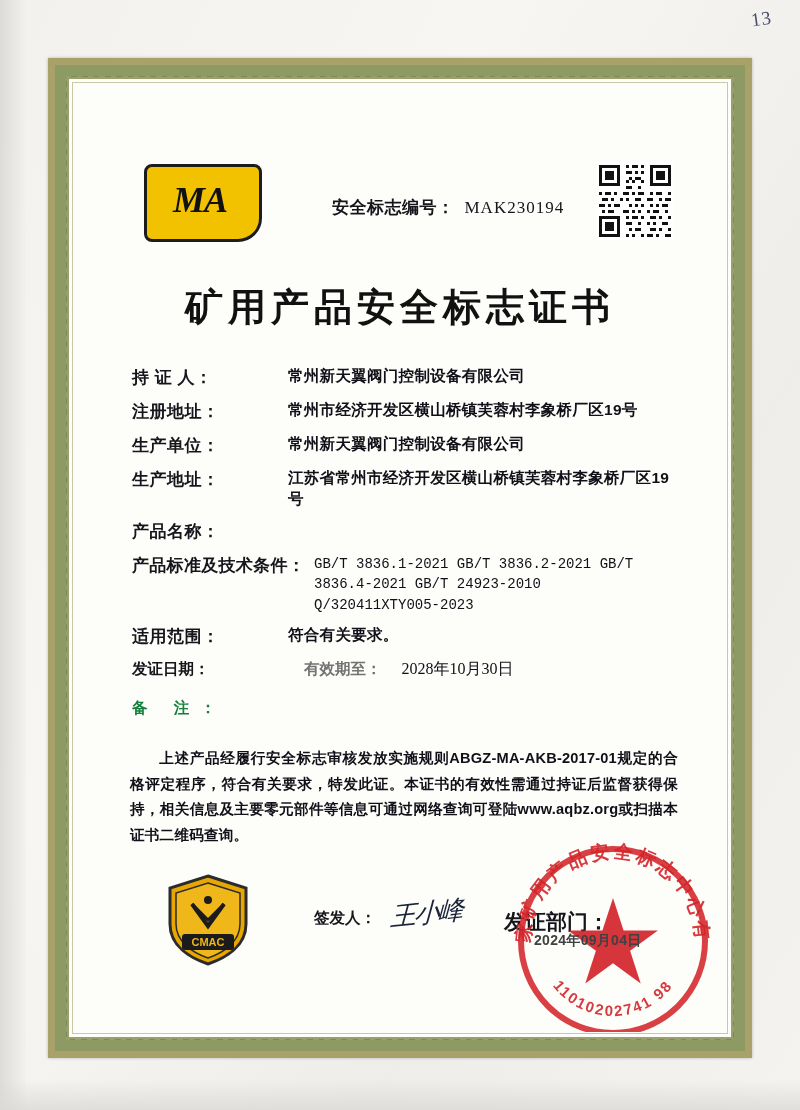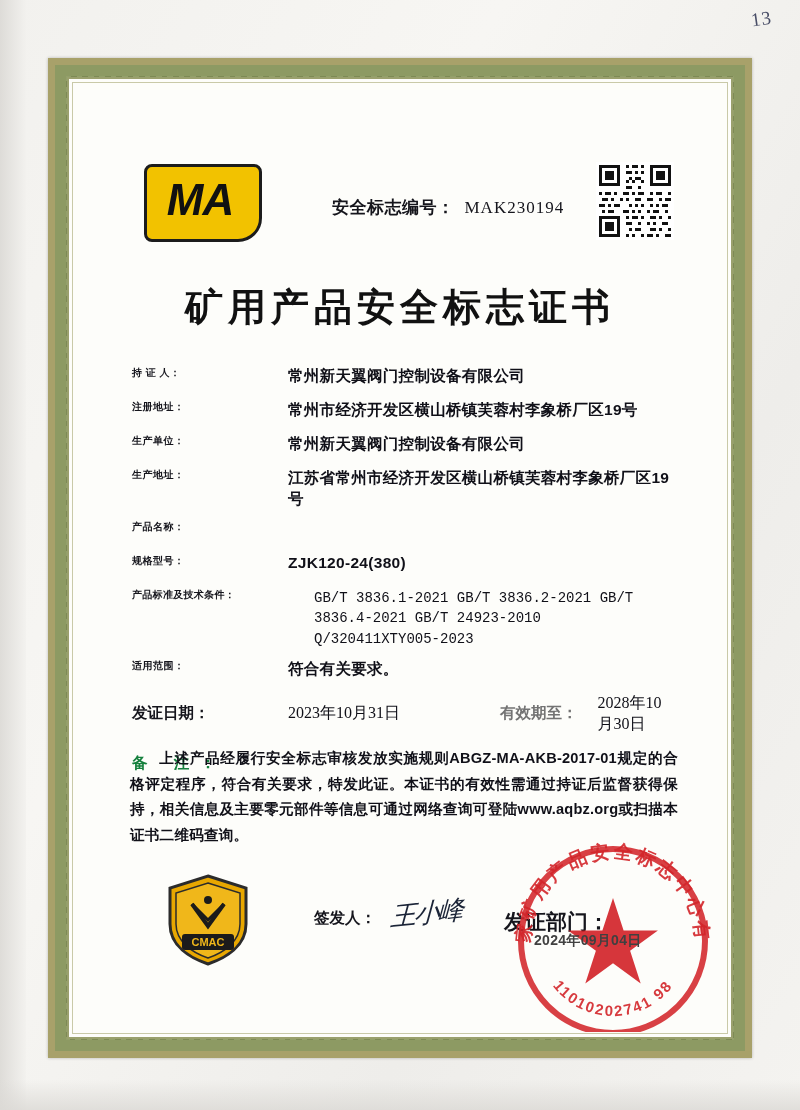--- a/index.html
+++ b/index.html
@@ -103,24 +103,24 @@
     border: 3px solid #1c1c1c;
     border-radius: 8px 8px 24px 8px;
   }
   .ma-logo .ma-text {
     position: absolute;
     left: 0; top: 0;
     width: 112px; height: 72px;
     display: flex;
     align-items: center;
     justify-content: center;
-    font-family: Liberation Sans, sans-serif;
+    font-family: Liberation Serif, serif;
     font-weight: bold;
     font-style: italic;
-    font-size: 44px;
+    font-size: 36px;
     color: #111;
     letter-spacing: -1px;
   }
 
   
   .serial {
     position: absolute;
     left: 258px; top: 112px;
     font-size: 17px;
     color: #15151c;
@@ -166,21 +166,21 @@
     display: flex;
     align-items: flex-start;
     margin-bottom: 10px;
     min-height: 24px;
   }
   .field-label {
     width: 150px;
     flex: 0 0 150px;
     font-family: "Liberation Sans", sans-serif;
     font-weight: bold;
-    font-size: 10px;
+    font-size: 17px;
     color: #15151c;
     letter-spacing: .5px;
     text-align: left;
   }
   .field-label.wide {
     width: 176px; flex: 0 0 176px;
     letter-spacing: .3px;
   }
   .field-value {
     font-family: "Liberation Sans", sans-serif;
@@ -467,38 +467,33 @@
 
       <div class="field-row">
         <div class="field-label">生产地址：</div>
         <div class="field-value">江苏省常州市经济开发区横山桥镇芙蓉村李象桥厂区19号</div>
       </div>
 
       <div class="field-row">
         <div class="field-label">产品名称：</div>
       </div>
 
-      <div class="field-row">
-        <div class="field-label">规格型号：</div>
-        <div class="field-value">ZJK120-24(380)</div>
-      </div>
 
       <div class="field-row">
         <div class="field-label wide">产品标准及技术条件：</div>
         <div class="field-value mono">GB/T 3836.1-2021 GB/T 3836.2-2021 GB/T 3836.4-2021 GB/T 24923-2010 Q/320411XTY005-2023</div>
       </div>
 
       <div class="field-row">
         <div class="field-label">适用范围：</div>
         <div class="field-value">符合有关要求。</div>
       </div>
 
       <div class="dual-row">
         <div class="d-label">发证日期：</div>
-        <div class="d-value">2023年10月31日</div>
         <div class="d-label2">有效期至：</div>
         <div class="d-value2">2028年10月30日</div>
       </div>
 
       <div class="remark-row">
         <div class="r-label">备 注：</div>
         <div class="field-value normal"></div>
       </div>
     </div>
 

